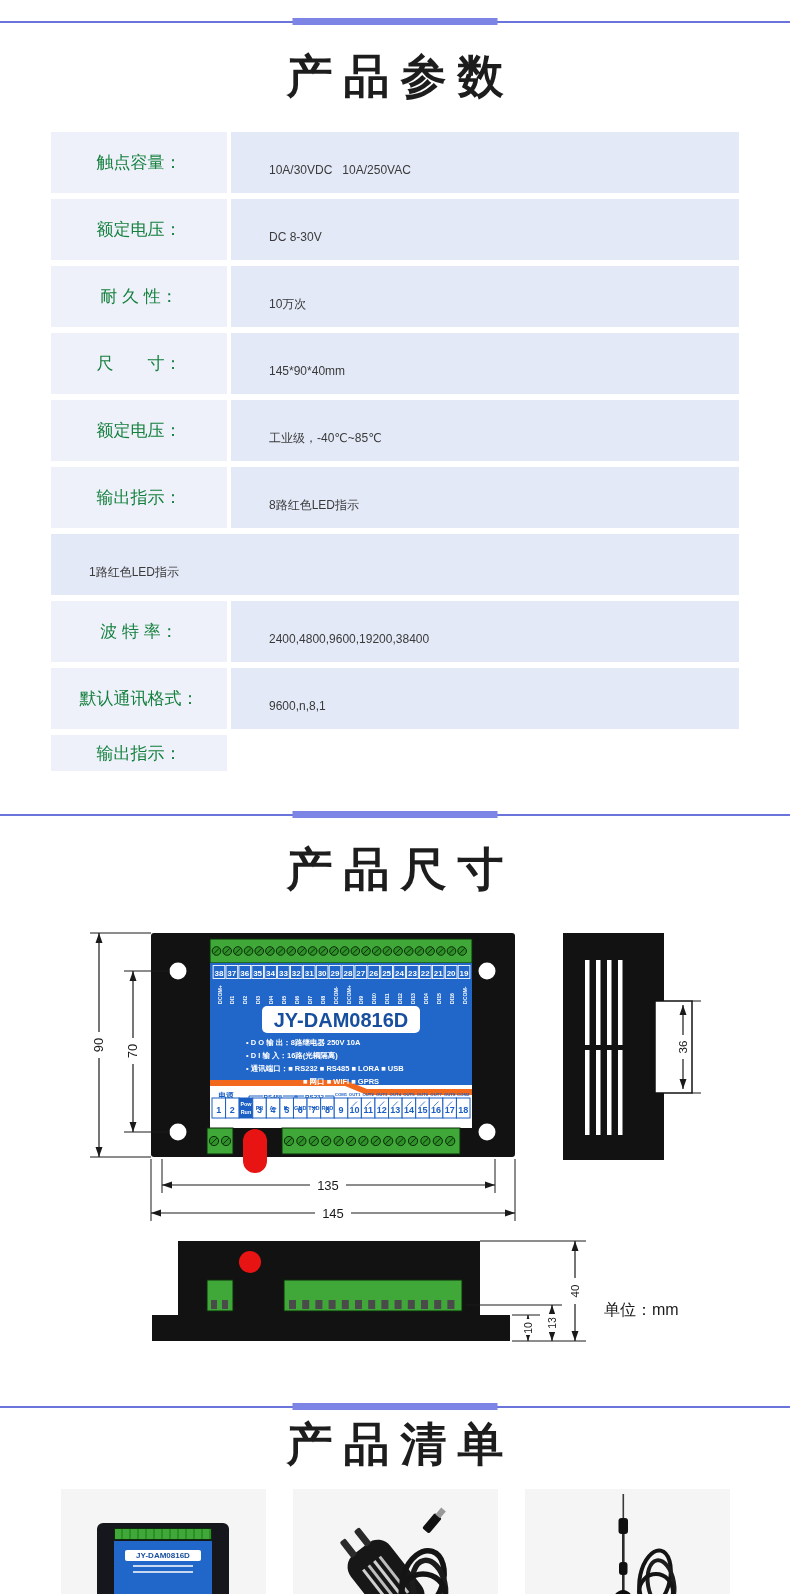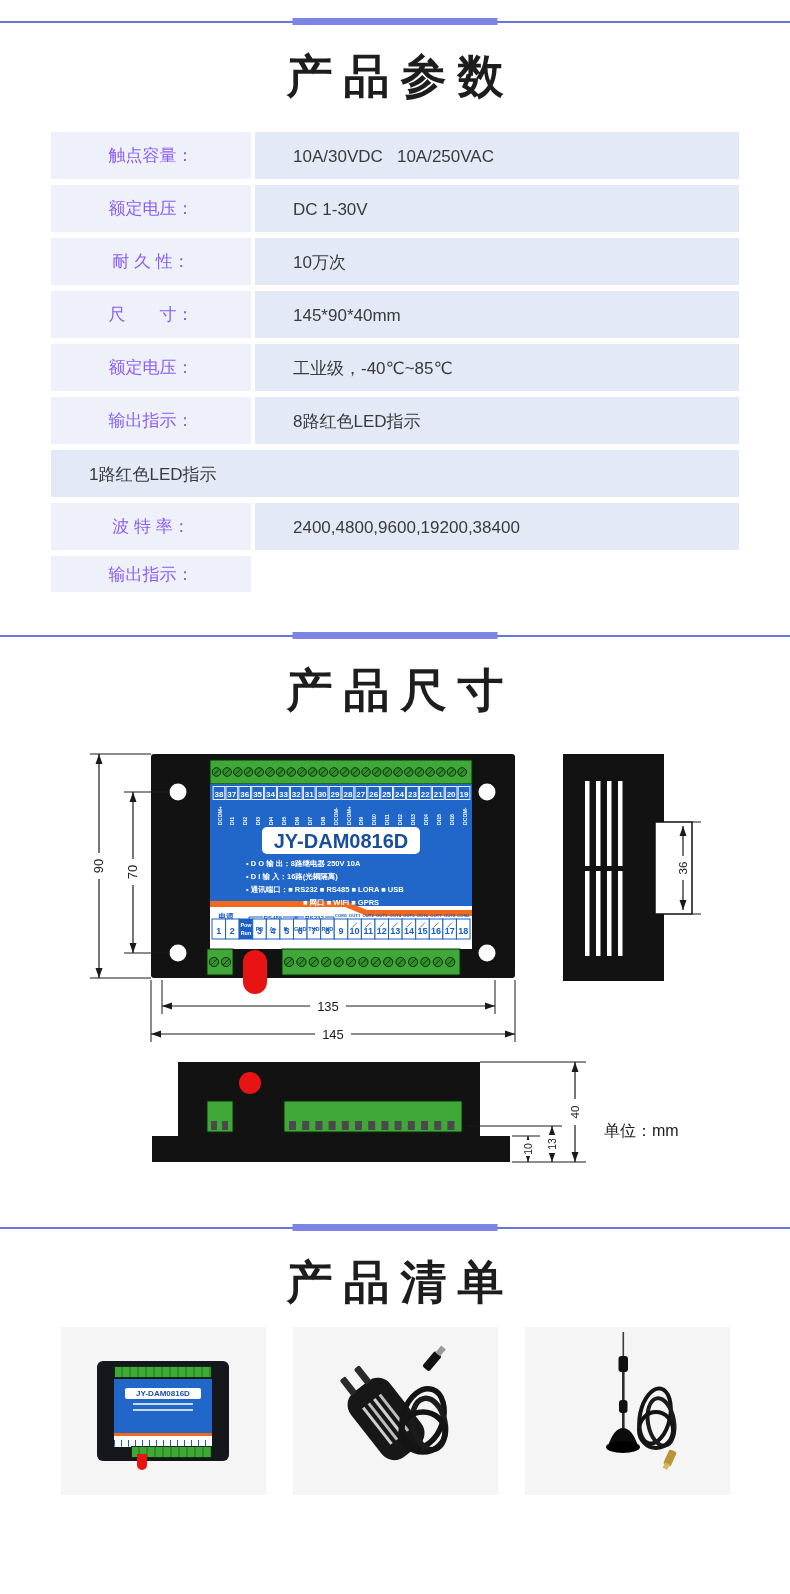--- a/index.html
+++ b/index.html
@@ -6,24 +6,24 @@
   body{width:790px;font-family:"Liberation Sans","DejaVu Sans",sans-serif;color:#222;}
   
   .divider{position:relative;height:7px;margin-top:18px;}
   .divider::before{content:"";position:absolute;left:0;right:0;top:3px;height:2px;background:#6b74da;}
   .divider-bar{position:absolute;left:50%;transform:translateX(-50%);top:0;width:205px;height:7px;background:#7c84e6;}
   .section-title{text-align:center;font-size:46px;font-weight:900;letter-spacing:11px;padding-left:11px;
     color:#1d1d1d;margin:24px 0 0 0;line-height:1.2;}
   
   .spec-table{width:688px;margin:28px auto 0 auto;}
   .spec-row{display:flex;gap:4px;margin-bottom:6px;}
-  .spec-label{width:200px;min-height:36px;background:#eef1fa;color:#8b5cf6;font-size:17px;
+  .spec-label{width:176px;min-height:36px;background:#eef1fa;color:#15803d;font-size:17px;
     display:flex;align-items:center;justify-content:center;text-align:center;}
-  .spec-value{flex:1;min-height:36px;background:#e3e9f7;color:#3a3a3a;font-size:17px;line-height:27px;
-    display:flex;align-items:center;padding:6px 24px 5px 38px;white-space:pre-wrap;}
+  .spec-value{flex:1;min-height:36px;background:#e3e9f7;color:#3a3a3a;font-size:12px;line-height:27px;
+    display:flex;align-items:center;padding:20px 24px 5px 38px;white-space:pre-wrap;}
   
   .dim-figure{display:block;margin:26px 0 0 0;}
   
   .cards{display:flex;justify-content:center;gap:27px;margin-top:16px;}
   .card{width:205px;}
   .card-img{height:168px;background:#f5f5f5;display:flex;align-items:center;justify-content:center;overflow:hidden;}
   
   .mini-dev{width:132px;height:100px;background:#15171c;border-radius:6px;position:relative;}
   .mini-top-green{position:absolute;top:5px;left:17px;right:17px;height:10px;border:1px solid #0b2d09;
     background:repeating-linear-gradient(90deg,#3fa838 0 6px,#2c8f27 6px 8px);}
@@ -48,21 +48,21 @@
 <h1 class="section-title">产品参数</h1>
 
 <div class="spec-table">
   <div class="spec-row">
     <div class="spec-label">触点容量：</div>
     <div class="spec-value">10A/30VDC   10A/250VAC</div>
   </div>
 
   <div class="spec-row">
     <div class="spec-label">额定电压：</div>
-    <div class="spec-value">DC 1-30V</div>
+    <div class="spec-value">DC 8-30V</div>
   </div>
 
   <div class="spec-row">
     <div class="spec-label">耐 久 性：</div>
     <div class="spec-value">10万次</div>
   </div>
 
   <div class="spec-row">
     <div class="spec-label">尺　　寸：</div>
     <div class="spec-value">145*90*40mm</div>
@@ -81,20 +81,24 @@
 
   <div class="spec-row">
     <div class="spec-value">1路红色LED指示</div>
   </div>
 
   <div class="spec-row">
     <div class="spec-label">波 特 率：</div>
     <div class="spec-value">2400,4800,9600,19200,38400</div>
   </div>
 
+  <div class="spec-row">
+    <div class="spec-label">默认通讯格式：</div>
+    <div class="spec-value">9600,n,8,1</div>
+  </div>
 
   <div class="spec-row">
     <div class="spec-label">输出指示：</div>
   </div>
 </div>
 
 <div class="divider" style="margin-top:40px">
     <span class="divider-bar"></span>
   </div>
 <h1 class="section-title">产品尺寸</h1>
@@ -431,21 +435,21 @@
     <text x="556" y="1180" text-anchor="middle" font-size="10.5" transform="rotate(-90 556 1180)">13</text>
     <rect x="522" y="1176" width="12" height="16" fill="#fff"></rect>
     <text x="532" y="1185" text-anchor="middle" font-size="10.5" transform="rotate(-90 532 1185)">10</text>
     <text x="604" y="1172" font-size="16">单位：mm</text>
   </g>
 </svg>
 
 <div class="divider" style="margin-top:42px">
     <span class="divider-bar"></span>
   </div>
-<h1 class="section-title" style="margin-top:24px">产品清单</h1>
+<h1 class="section-title" style="margin-top:7px">产品清单</h1>
 
 <div class="cards">
   <div class="card">
     <div class="card-img">
       <div class="mini-dev">
         <div class="mini-top-green"></div>
         <div class="mini-blue">
           <div class="mini-model">JY-DAM0816D</div>
           <div class="mini-line"></div>
           <div class="mini-line"></div>

